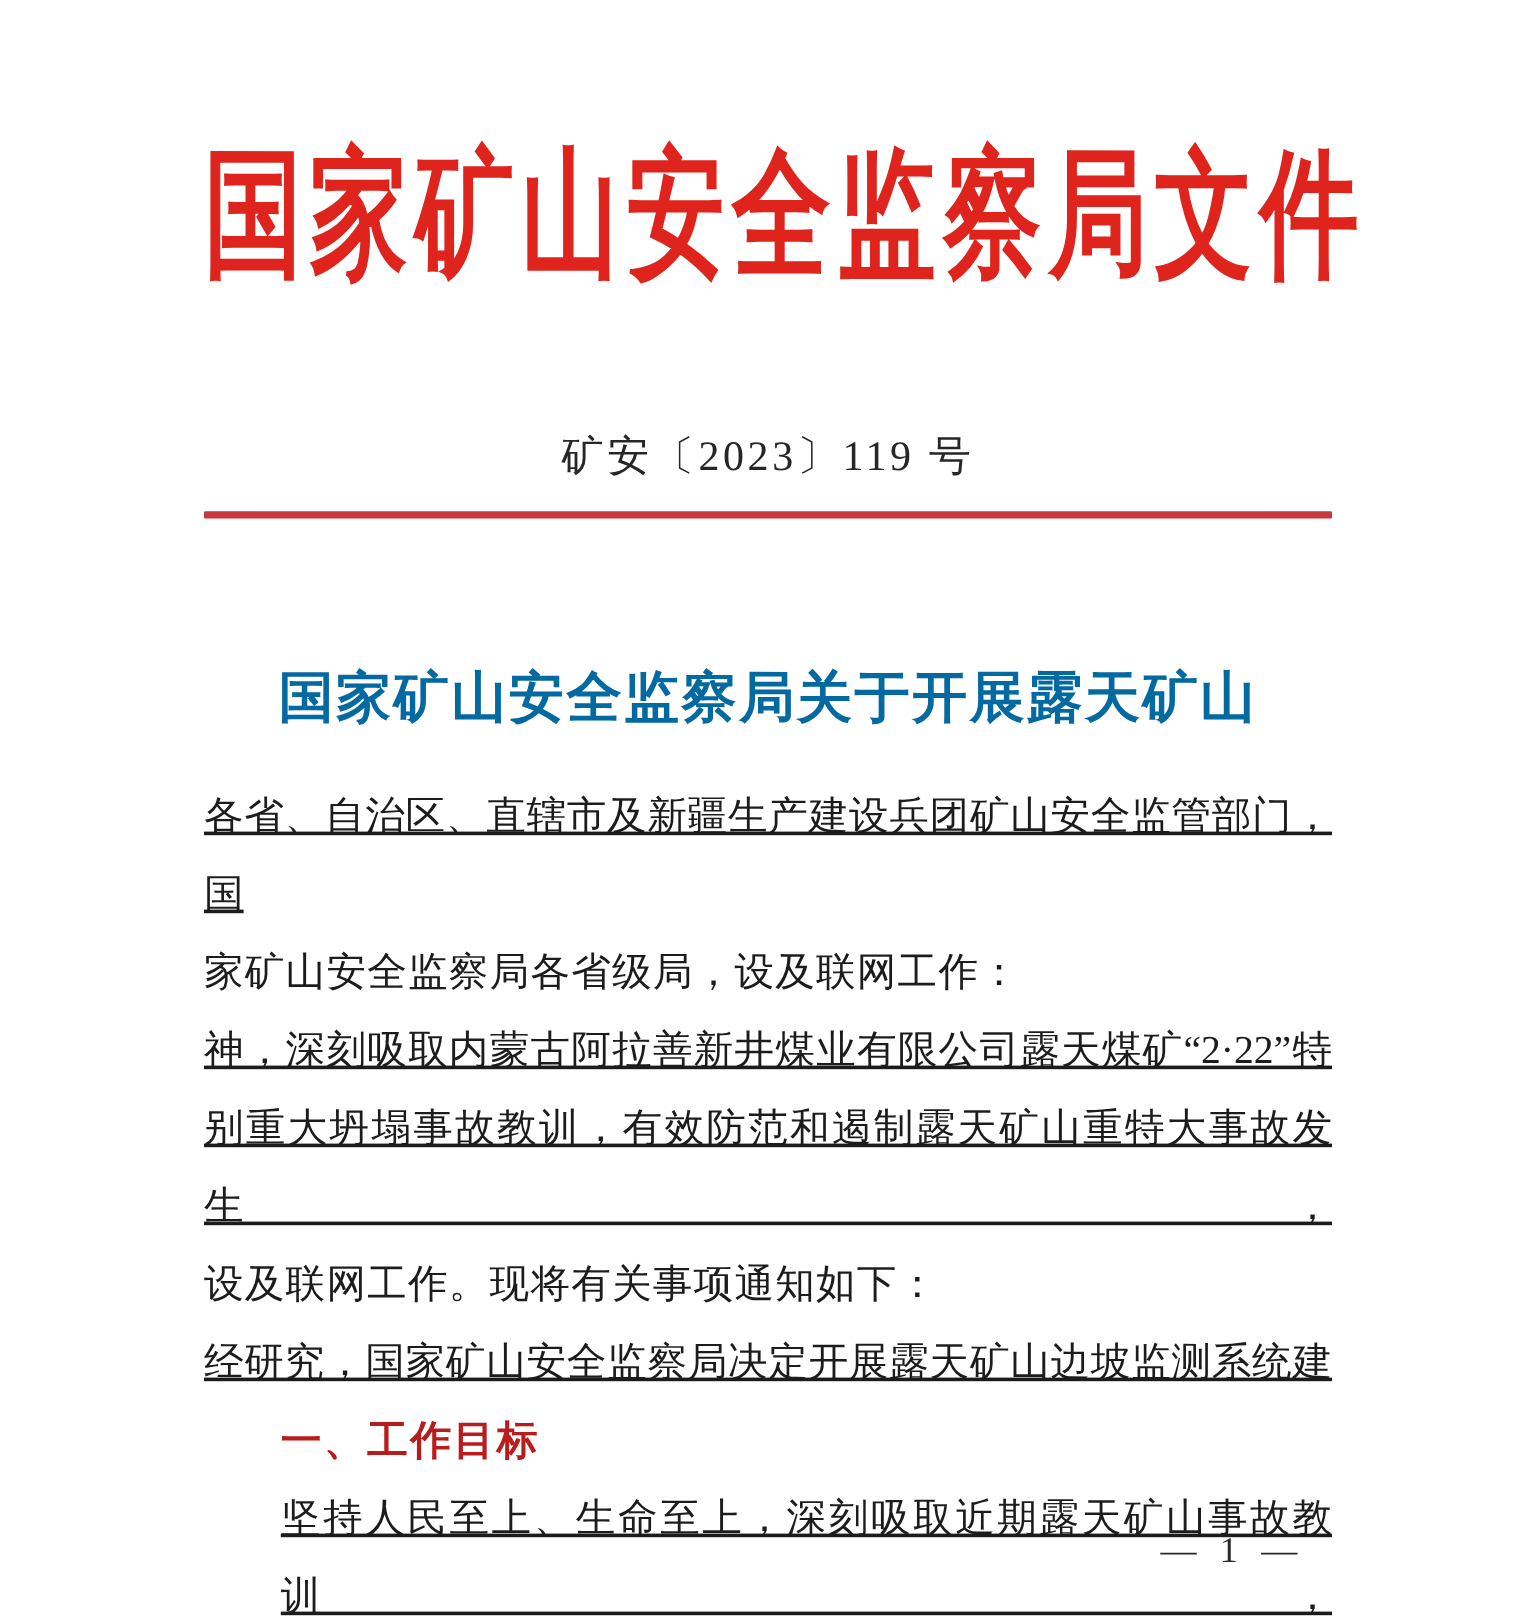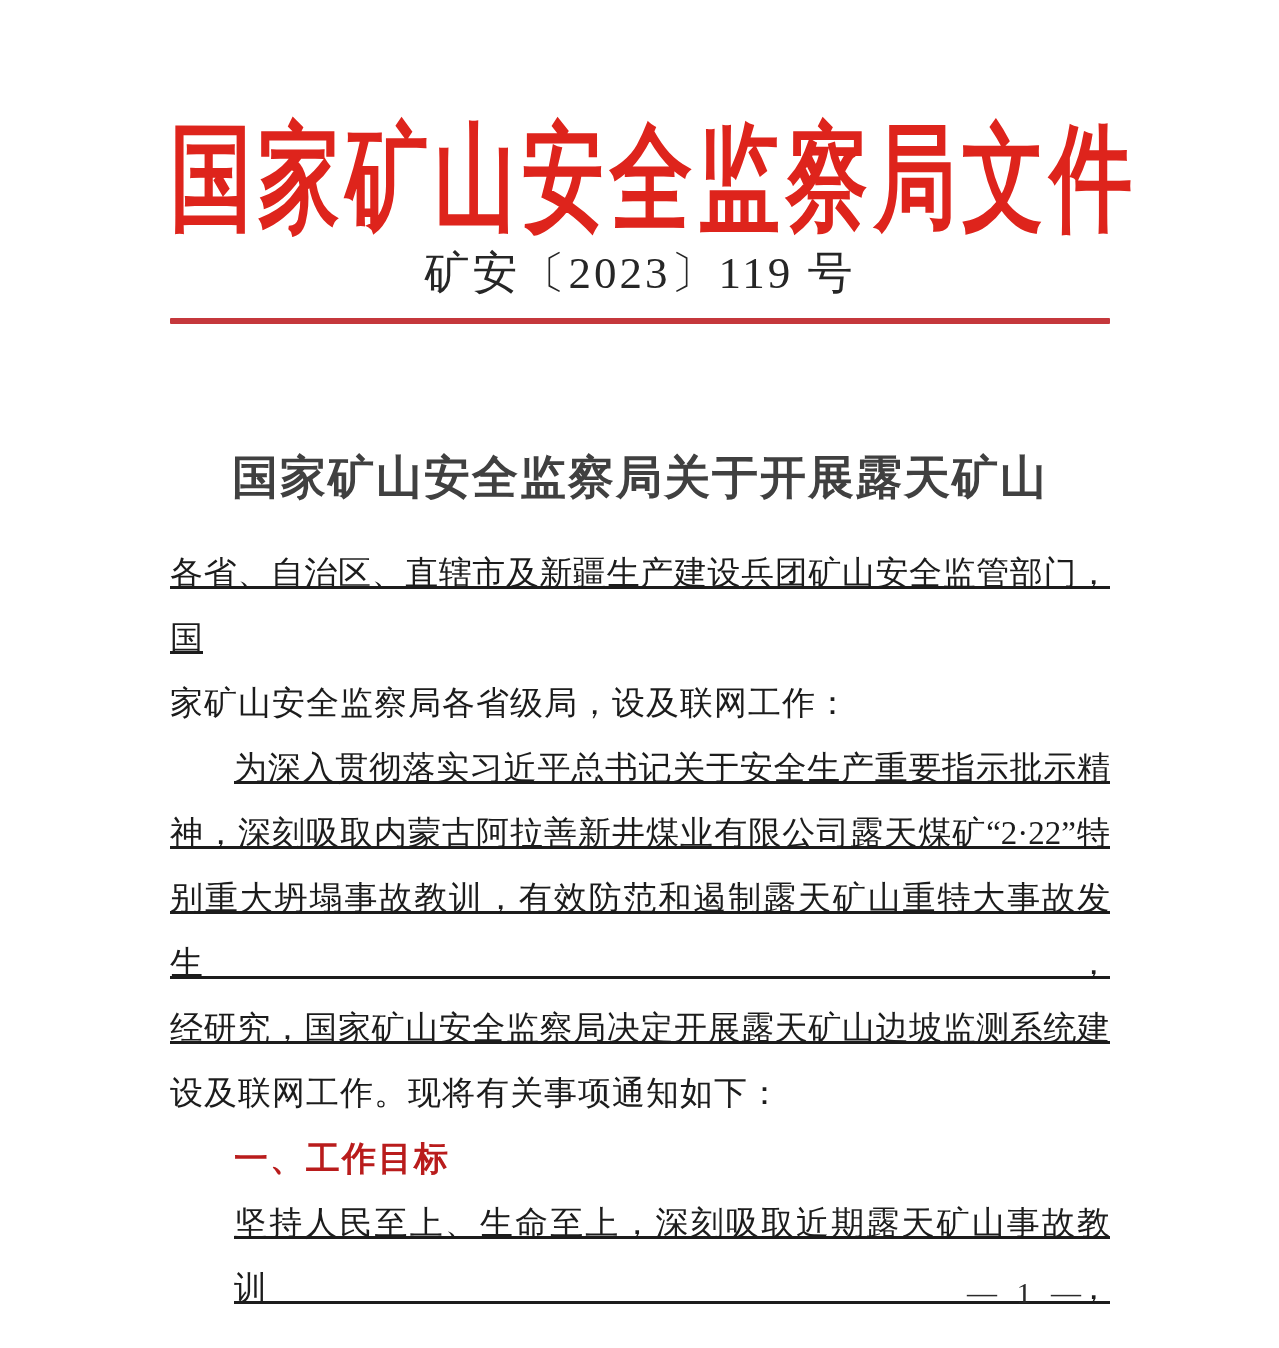--- a/index.html
+++ b/index.html
@@ -33,42 +33,44 @@
     font-weight: bold;
     text-align: center;
     letter-spacing: 6px;
     color: #de241c;
     transform: scaleY(1.42);
     transform-origin: center top;
     white-space: nowrap;
   }
   
   .docnum {
+    margin-top: 108px;
     text-align: center;
-    font-size: 45px;
+    font-size: 35px;
     line-height: 42px;
     letter-spacing: 3px;
     color: #262626;
   }
   
   .redline {
     margin-top: 24px;
     height: 6px;
     background: #c5383c;
     border-radius: 1px;
   }
   
   .doc-title {
     margin: 118px 0 0 0;
     font-size: 46px;
     line-height: 71px;
     font-weight: bold;
     text-align: center;
     letter-spacing: 2px;
-    color: #404040;
+    color: #0369a1;
+    font-family: Liberation Mono, monospace;
   }
   .doc-title .tline {
     display: block;
   }
   
   .body-text {
     margin-top: 28px;
     font-size: 33px;
     line-height: 65px;
     color: #1c1c1c;
@@ -120,25 +122,24 @@
   <div class="redline"></div>
 
   <h1 class="doc-title">
     <span class="tline">国家矿山安全监察局关于开展露天矿山</span>
   </h1>
 
   <div class="body-text">
     <div class="bline stretch">各省、自治区、直辖市及新疆生产建设兵团矿山安全监管部门，国</div>
     <div class="bline">家矿山安全监察局各省级局，设及联网工作：</div>
 
-    <div class="bline stretch indent">为深入贯彻落实习近平总书记关于安全生产重要指示批示精</div>
     <div class="bline stretch">神，深刻吸取内蒙古阿拉善新井煤业有限公司露天煤矿“2·22”特</div>
     <div class="bline stretch">别重大坍塌事故教训，有效防范和遏制露天矿山重特大事故发生，</div>
+    <div class="bline">设及联网工作。现将有关事项通知如下：</div>
     <div class="bline stretch">经研究，国家矿山安全监察局决定开展露天矿山边坡监测系统建</div>
-    <div class="bline">设及联网工作。现将有关事项通知如下：</div>
 
     <div class="bline heading">一、工作目标</div>
 
     <div class="bline stretch indent">坚持人民至上、生命至上，深刻吸取近期露天矿山事故教训，</div>
   </div>
 
   <div class="pagenum">— 1 —</div>
 
 </div>
 

